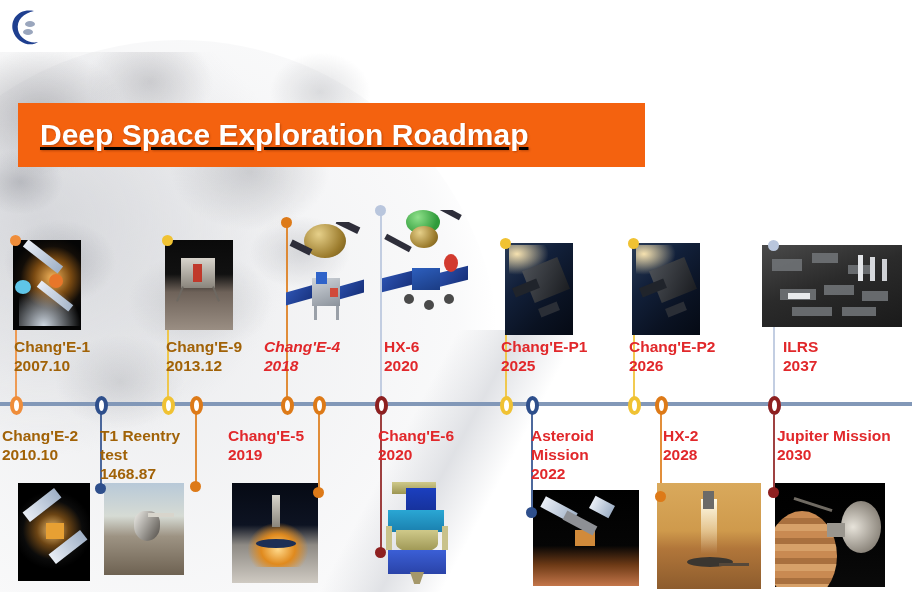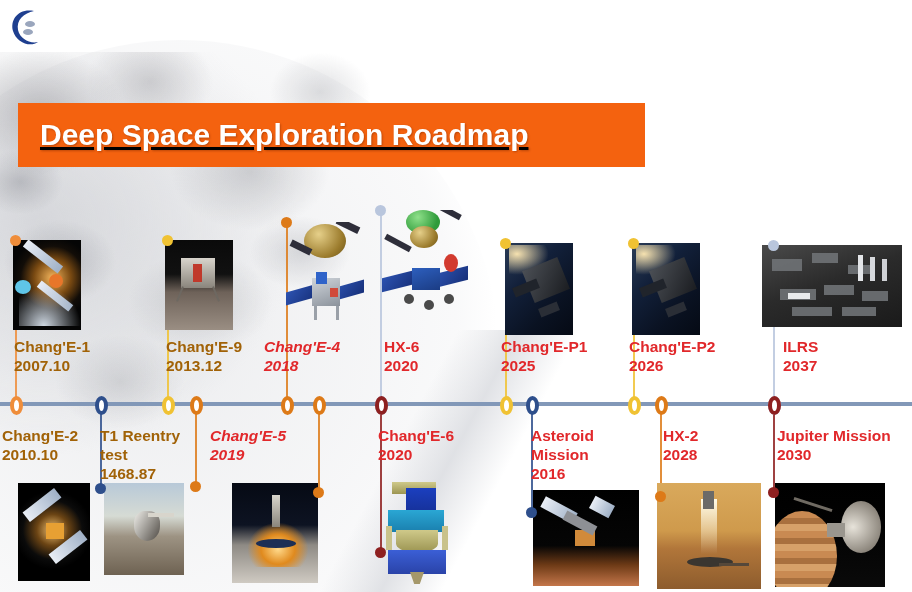--- a/index.html
+++ b/index.html
@@ -305,21 +305,21 @@
       <div class="stem" style="left: 318px; background: rgb(221, 122, 24); opacity: 0.85; top: 404px; height: 88px;"></div>
       <div class="capdot" style="left: 313px; background: rgb(221, 122, 24); top: 487px;"></div>
       <div class="node" style="left: 313px; top: 396px; border-color: rgb(221, 122, 24);"></div>
       <div class="photo" style="left: 232px; top: 483px; width: 86px; height: 100px;">
         <div class="art ph-ce5" style="position: absolute; inset: 0px;">
           <div class="plume"></div>
           <div style="position:absolute;left:40px;top:12px;width:8px;height:32px;background:linear-gradient(180deg,#d8d5cc,#8a857c)"></div>
           <div style="position:absolute;left:24px;top:56px;width:40px;height:9px;background:#1d2f55;border-radius:50%"></div>
         </div>
       </div>
-      <div class="label red" style="left: 210px; top: 426px; width: 96px; font-style: italic;">Chang'E-5
+      <div class="label red" style="left: 228px; top: 426px; width: 96px;">Chang'E-5
 2019</div>
       <div class="stem" style="left: 380px; background: rgb(142, 32, 32); opacity: 0.85; top: 404px; height: 148px;"></div>
       <div class="capdot" style="left: 375px; background: rgb(142, 32, 32); top: 547px;"></div>
       <div class="node" style="left: 375px; top: 396px; border-color: rgb(142, 32, 32);"></div>
       <div class="photo" style="left: 380px; top: 478px; width: 74px; height: 108px; background: transparent;">
         <div class="art" style="position: absolute; inset: 0px; background: transparent;">
           <div class="ce6r-c" style="left:12px;top:4px;width:44px;height:12px;"></div>
           <div class="ce6r-a" style="left:26px;top:10px;width:30px;height:24px;"></div>
           <div class="ce6r-b" style="left:8px;top:32px;width:56px;height:22px;"></div>
           <div class="ce6r-c" style="left:16px;top:52px;width:42px;height:22px;border-radius:0 0 40% 40%"></div>
@@ -336,21 +336,21 @@
       <div class="node" style="left: 526px; top: 396px; border-color: rgb(46, 79, 140);"></div>
       <div class="photo" style="left: 533px; top: 490px; width: 106px; height: 96px;">
         <div class="art ph-ast" style="position: absolute; inset: 0px;">
           <div class="sat-panel" style="left:8px;top:14px;width:36px;height:12px;transform:rotate(28deg)"></div>
           <div class="sat-panel" style="left:58px;top:10px;width:22px;height:14px;transform:rotate(28deg)"></div>
           <div style="position:absolute;left:42px;top:40px;width:20px;height:16px;background:#d18a3a"></div>
           <div style="position:absolute;left:30px;top:28px;width:34px;height:10px;background:#8e9095;transform:rotate(28deg)"></div>
         </div>
       </div>
       <div class="label red" style="left: 531px; top: 426px; width: 96px;">Asteroid Mission
-2016</div>
+2022</div>
       <div class="stem" style="left: 660px; background: rgb(221, 122, 24); opacity: 0.85; top: 404px; height: 92px;"></div>
       <div class="capdot" style="left: 655px; background: rgb(221, 122, 24); top: 491px;"></div>
       <div class="node" style="left: 655px; top: 396px; border-color: rgb(221, 122, 24);"></div>
       <div class="photo" style="left: 657px; top: 483px; width: 104px; height: 106px;">
         <div class="art ph-hx2" style="position: absolute; inset: 0px;">
           <div class="plume"></div>
           <div style="position:absolute;left:46px;top:8px;width:11px;height:18px;background:#6b6a68"></div>
           <div style="position:absolute;left:30px;top:74px;width:46px;height:10px;background:#3a3630;border-radius:50%"></div>
           <div style="position:absolute;left:62px;top:80px;width:30px;height:3px;background:#55483a"></div>
         </div>

